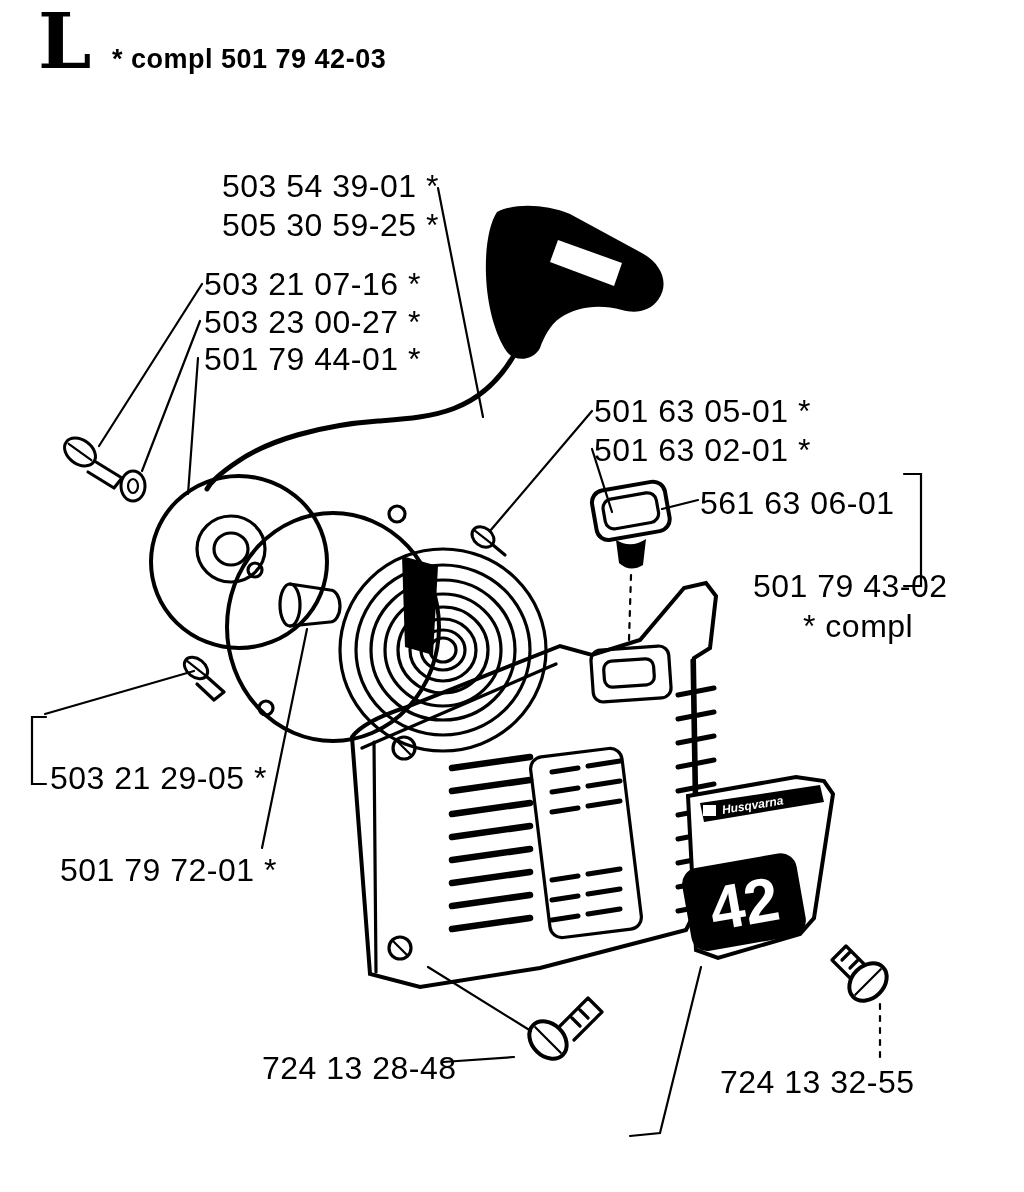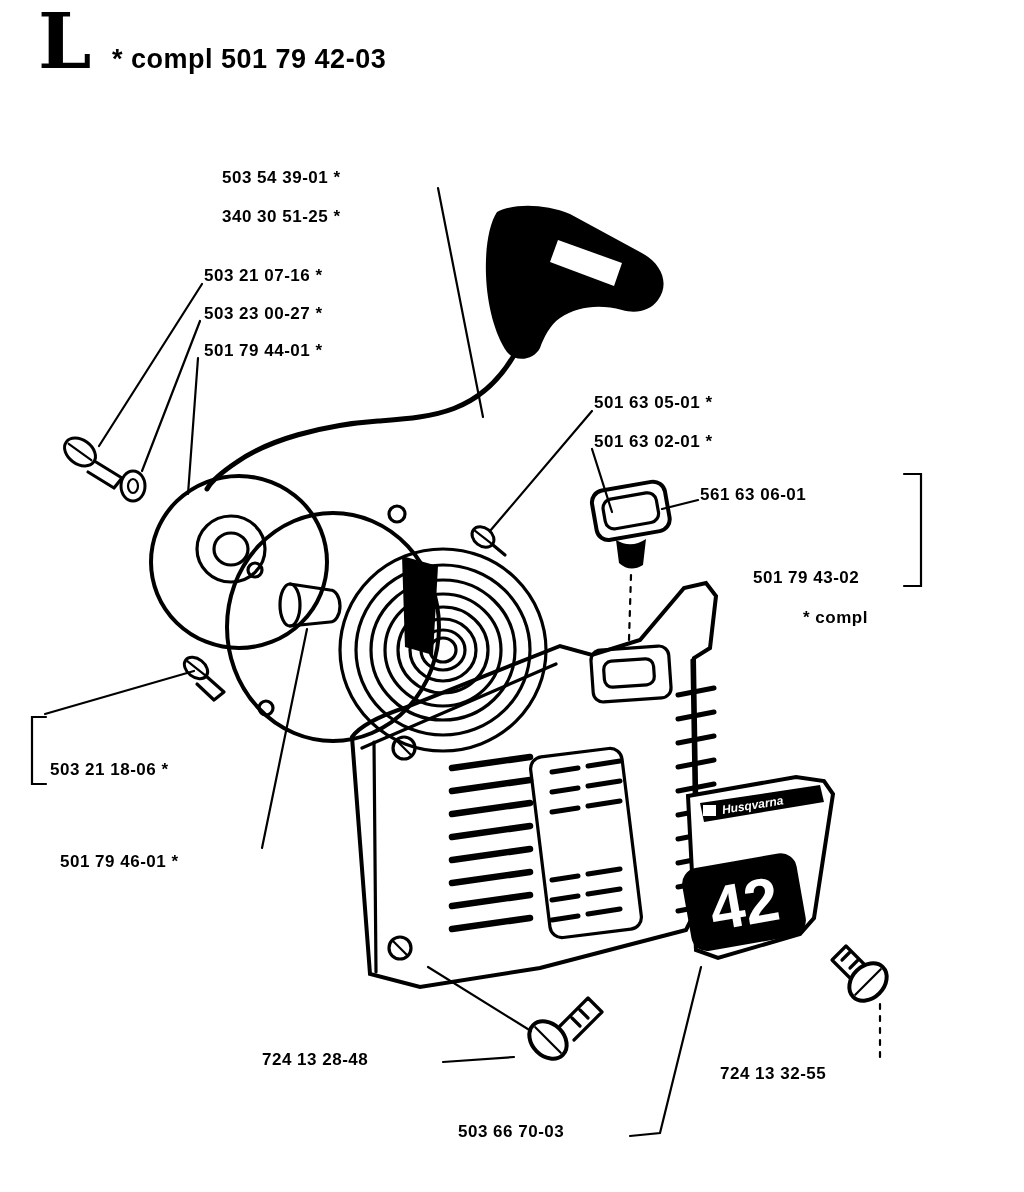--- a/index.html
+++ b/index.html
@@ -2,21 +2,21 @@
 <html><head>
 <meta charset="utf-8">
 <style>
   html,body{margin:0;padding:0;background:#fff;}
   .page{position:relative;width:1024px;height:1192px;background:#fff;overflow:hidden;
         font-family:"Liberation Sans",sans-serif;color:#000;}
   .section-letter{position:absolute;left:38px;top:4px;font-family:"DejaVu Serif",serif;
         font-weight:bold;font-size:76px;line-height:1;}
   .assembly-note{position:absolute;left:112px;top:44px;font-size:27px;font-weight:700;
         letter-spacing:.5px;white-space:nowrap;}
-  .lbl{position:absolute;font-size:17px;font-weight:700;letter-spacing:.5px;white-space:nowrap;}
+  .lbl{position:absolute;font-size:32px;font-weight:400;letter-spacing:.5px;white-space:nowrap;}
   svg.drawing{position:absolute;left:0;top:0;}
   .s2{fill:none;stroke:#000;stroke-width:2.2;stroke-linecap:round;}
   .s3{fill:none;stroke:#000;stroke-width:3.2;stroke-linecap:round;}
   .s4{fill:none;stroke:#000;stroke-width:4;stroke-linecap:round;}
   .s5{fill:none;stroke:#000;stroke-width:5;stroke-linecap:round;}
   .s6{fill:none;stroke:#000;stroke-width:6.5;stroke-linecap:round;}
   .wf{fill:#fff;stroke:#000;stroke-width:4;}
   .wf3{fill:#fff;stroke:#000;stroke-width:3;}
   .bf{fill:#000;stroke:none;}
   .dash{stroke-dasharray:5 7;}
@@ -195,28 +195,27 @@
       <path d="M428,967 L531,1031"></path>
       <path class="dash" d="M880,1004 L880,1058"></path>
       <path d="M630,1136 L660,1133 L701,967"></path>
     </g>
   </svg>
 
   <span class="section-letter">L</span>
   <span class="assembly-note">*  compl 501 79 42-03</span>
 
   <div class="lbl" style="left:222px;top:168px">503 54 39-01  *</div>
-  <div class="lbl" style="left:222px;top:207px">340 30 51-25  *</div>
+  <div class="lbl" style="left:222px;top:207px">505 30 59-25  *</div>
   <div class="lbl" style="left:204px;top:266px">503 21 07-16  *</div>
   <div class="lbl" style="left:204px;top:304px">503 23 00-27  *</div>
   <div class="lbl" style="left:204px;top:341px">501 79 44-01  *</div>
   <div class="lbl" style="left:594px;top:393px">501 63 05-01  *</div>
   <div class="lbl" style="left:594px;top:432px">501 63 02-01  *</div>
   <div class="lbl" style="left:700px;top:485px">561 63 06-01</div>
   <div class="lbl" style="left:753px;top:568px">501 79 43-02</div>
   <div class="lbl" style="left:803px;top:608px">*  compl</div>
-  <div class="lbl" style="left:50px;top:760px">503 21 18-06  *</div>
-  <div class="lbl" style="left:60px;top:852px">501 79 46-01  *</div>
+  <div class="lbl" style="left:50px;top:760px">503 21 29-05  *</div>
+  <div class="lbl" style="left:60px;top:852px">501 79 72-01  *</div>
   <div class="lbl" style="left:262px;top:1050px">724 13 28-48</div>
   <div class="lbl" style="left:720px;top:1064px">724 13 32-55</div>
-  <div class="lbl" style="left:458px;top:1122px">503 66 70-03</div>
 
 </div>
 
 </body></html>

